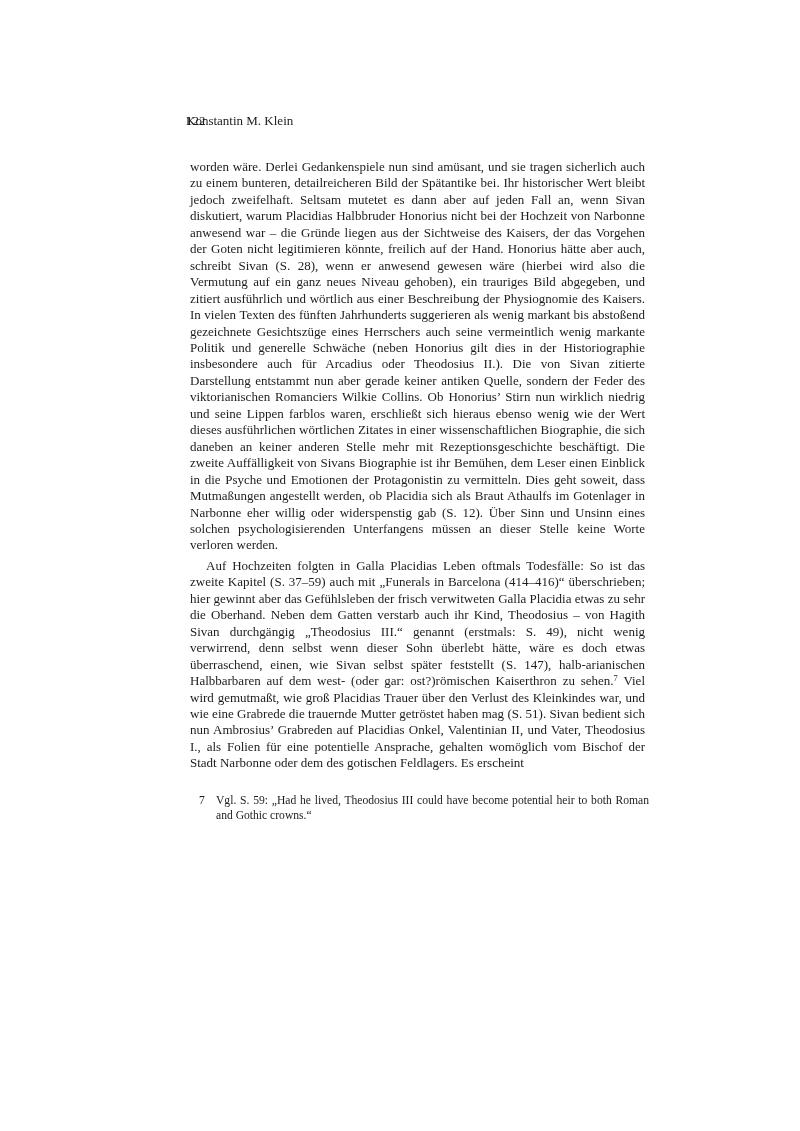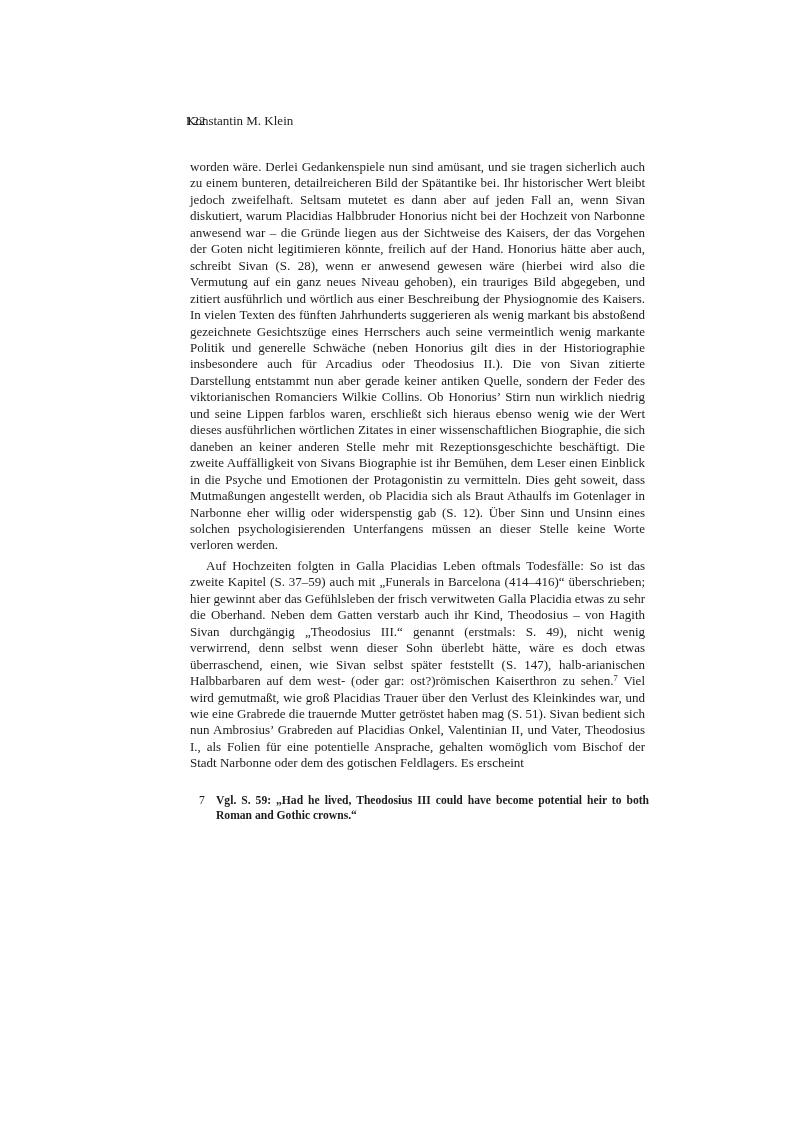--- a/index.html
+++ b/index.html
@@ -57,21 +57,20 @@
     line-height: 15.2px;
   }
   .fn-num {
     flex: none;
     width: 30px;
     padding-left: 13px;
   }
   .fn-text {
     flex: 1;
     text-align: justify;
-    font-weight: bold;
   }
 </style>
 </head>
 <body>
 
 <div class="page">
   <div class="text-block">
 
     <header class="running-header">
       <span class="page-num">122</span>

